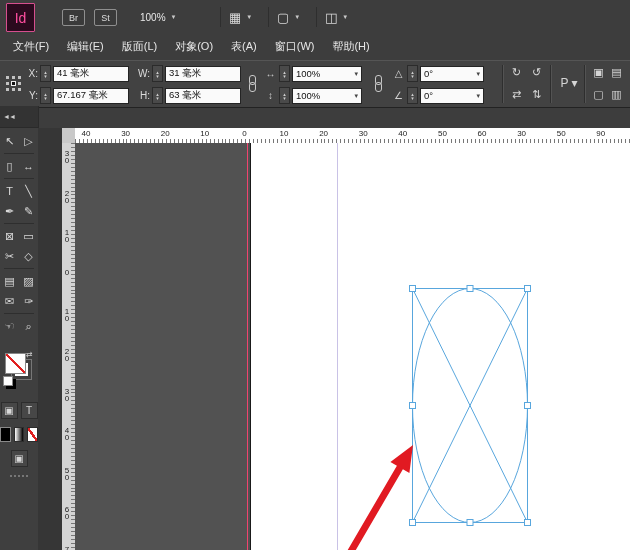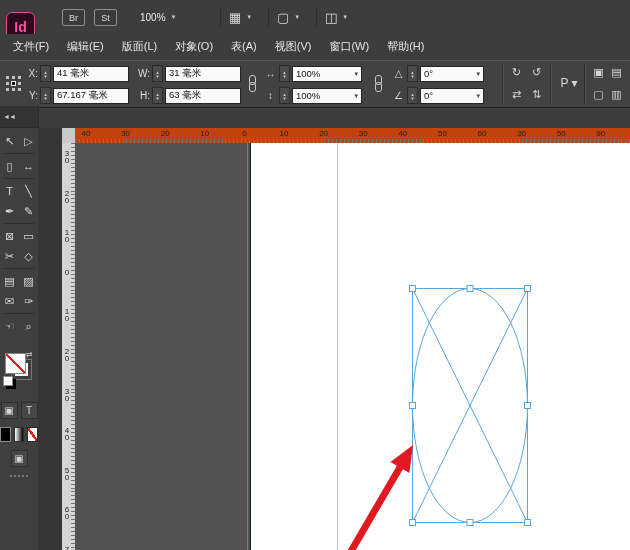--- a/index.html
+++ b/index.html
@@ -1,19 +1,19 @@
 <!DOCTYPE html>
 <html><head>
 <meta charset="utf-8">
 <style>
   html,body{margin:0;padding:0;background:#3d3d3d;font-family:"Liberation Sans","DejaVu Sans",sans-serif;}
   #root{position:relative;width:630px;height:550px;overflow:hidden;background:#3d3d3d;}
   
   #app-bar{position:absolute;left:0;top:0;width:630px;height:34px;background:#3d3d3d;border-bottom:1px solid #2a2a2a;}
-  #logo{position:absolute;left:6px;top:12px;width:27px;height:27px;background:#2b0a1e;border:1px solid #d64f8e;border-radius:6px;color:#ff4fa0;font-weight:bold;font-size:14px;display:flex;align-items:center;justify-content:center;}
+  #logo{position:absolute;left:6px;top:3px;width:27px;height:27px;background:#2b0a1e;border:1px solid #d64f8e;border-radius:1px;color:#ff4fa0;font-weight:normal;font-size:14px;display:flex;align-items:center;justify-content:center;}
   .chip{position:absolute;top:9px;width:21px;height:15px;border:1px solid #8f8f8f;border-radius:2px;color:#ddd;font-size:9px;display:flex;align-items:center;justify-content:center;background:#3a3a3a;}
   #br{left:62px;} #st{left:94px;}
   #zoom{position:absolute;left:136px;top:9px;height:16px;display:flex;align-items:center;gap:5px;color:#e8e8e8;font-size:10px;padding:0 4px;}
   .dda{font-size:6px;color:#c9c9c9;}
   .icon-dd{position:absolute;top:7px;height:20px;display:flex;align-items:center;gap:5px;padding:0 8px;border-left:1px solid #2e2e2e;}
   #dd1{left:220px;} #dd2{left:268px;} #dd3{left:316px;}
   .icon-dd .g{font-size:13px;color:#d8d8d8;line-height:1;}
   
   #menu-bar{position:absolute;left:0;top:34px;width:630px;height:26px;background:#3d3d3d;border-bottom:1px solid #2a2a2a;display:flex;align-items:stretch;padding-left:4px;}
   .menu-item{padding:0 9px;line-height:25px;font-size:11px;color:#e6e6e6;}
@@ -54,21 +54,21 @@
   .sw.grad{background:linear-gradient(to right,#fff,#000);}
   .sw.none{background:linear-gradient(to top right,#fff 42%,#e02020 42%,#e02020 58%,#fff 58%);}
   #drag-dots{margin:8px auto 0;width:18px;border-bottom:2px dotted #777;}
   
   #tab-bar{position:absolute;left:38px;top:106px;width:592px;height:22px;background:#323232;border-bottom:1px solid #262626;display:flex;align-items:stretch;}
   #doc-tab{display:flex;align-items:center;gap:8px;padding:0 10px;background:#464646;border-right:1px solid #262626;color:#ececec;font-size:11px;}
   #doc-tab .x{color:#bdbdbd;font-size:11px;}
   
   #gutter{position:absolute;left:38px;top:128px;width:24px;height:422px;background:#363636;}
   #ruler-corner{position:absolute;left:62px;top:128px;width:13px;height:15px;background:#c9c9c9;border-right:1px solid #8a8a8a;border-bottom:1px solid #8a8a8a;}
-  #h-ruler{position:absolute;left:75px;top:128px;width:555px;height:15px;background:#c2410c;border-bottom:1px solid #737373;overflow:hidden;}
+  #h-ruler{position:absolute;left:75px;top:128px;width:555px;height:15px;background:#ffffff;border-bottom:1px solid #737373;overflow:hidden;}
   #h-ruler::after{content:"";position:absolute;left:0;right:0;bottom:0;height:4px;background:repeating-linear-gradient(to right,#777 0 1px,transparent 1px 3.96px);}
   .hnum{position:absolute;top:1px;font-size:8px;color:#222;transform:translateX(-50%);}
   #v-ruler{position:absolute;left:62px;top:143px;width:13px;height:407px;background:#d4d4d4;border-right:1px solid #8a8a8a;overflow:hidden;}
   #v-ruler::after{content:"";position:absolute;top:0;bottom:0;right:0;width:4px;background:repeating-linear-gradient(to bottom,#777 0 1px,transparent 1px 3.96px);}
   .vnum{position:absolute;left:1px;width:8px;font-size:8px;line-height:7px;color:#222;text-align:center;}
   #canvas{position:absolute;left:75px;top:143px;width:555px;height:407px;background:#525252;overflow:hidden;}
   #page{position:absolute;left:175px;top:0;width:380px;height:407px;background:#ffffff;border-left:1px solid #1a1a1a;}
   #bleed-guide{position:absolute;left:172px;top:0;width:1px;height:407px;}
   #col-guide{position:absolute;left:262px;top:0;width:1px;height:407px;}
   #obj{position:absolute;left:333px;top:141px;}
@@ -100,21 +100,20 @@
       <span class="dda">▼</span>
     </div>
   </div>
 
   <div id="menu-bar">
       <div class="menu-item">文件(F)</div>
       <div class="menu-item">编辑(E)</div>
       <div class="menu-item">版面(L)</div>
       <div class="menu-item">对象(O)</div>
       <div class="menu-item">表(A)</div>
-      <div class="menu-item">视图(V)</div>
       <div class="menu-item">窗口(W)</div>
       <div class="menu-item">帮助(H)</div>
     </div>
 
   <div id="control-panel">
     <div class="proxy">
       <i></i>
         <i></i>
         <i></i>
         <i></i>

